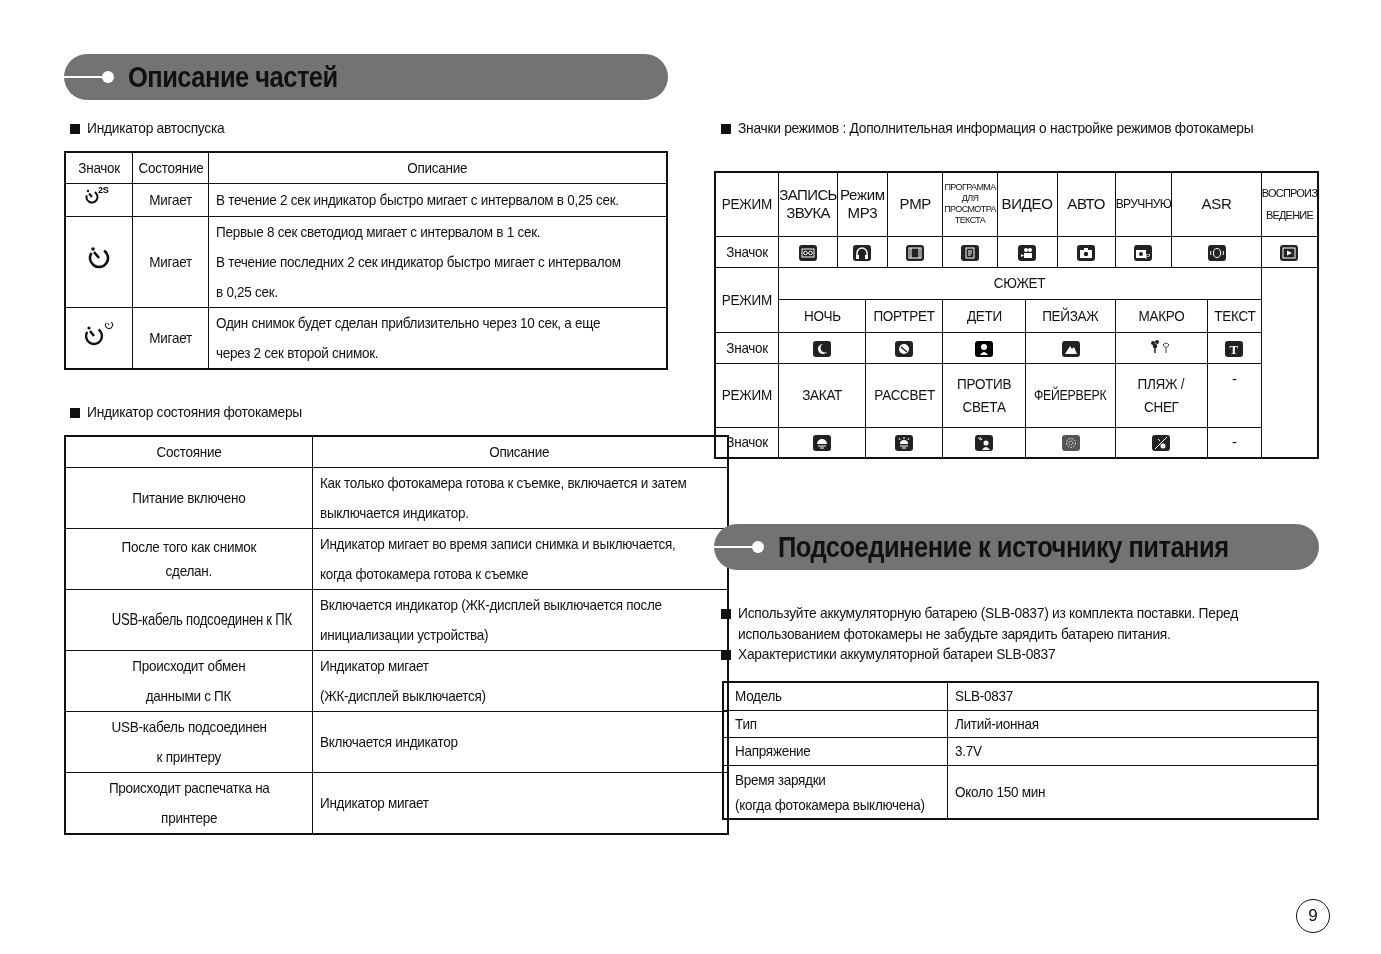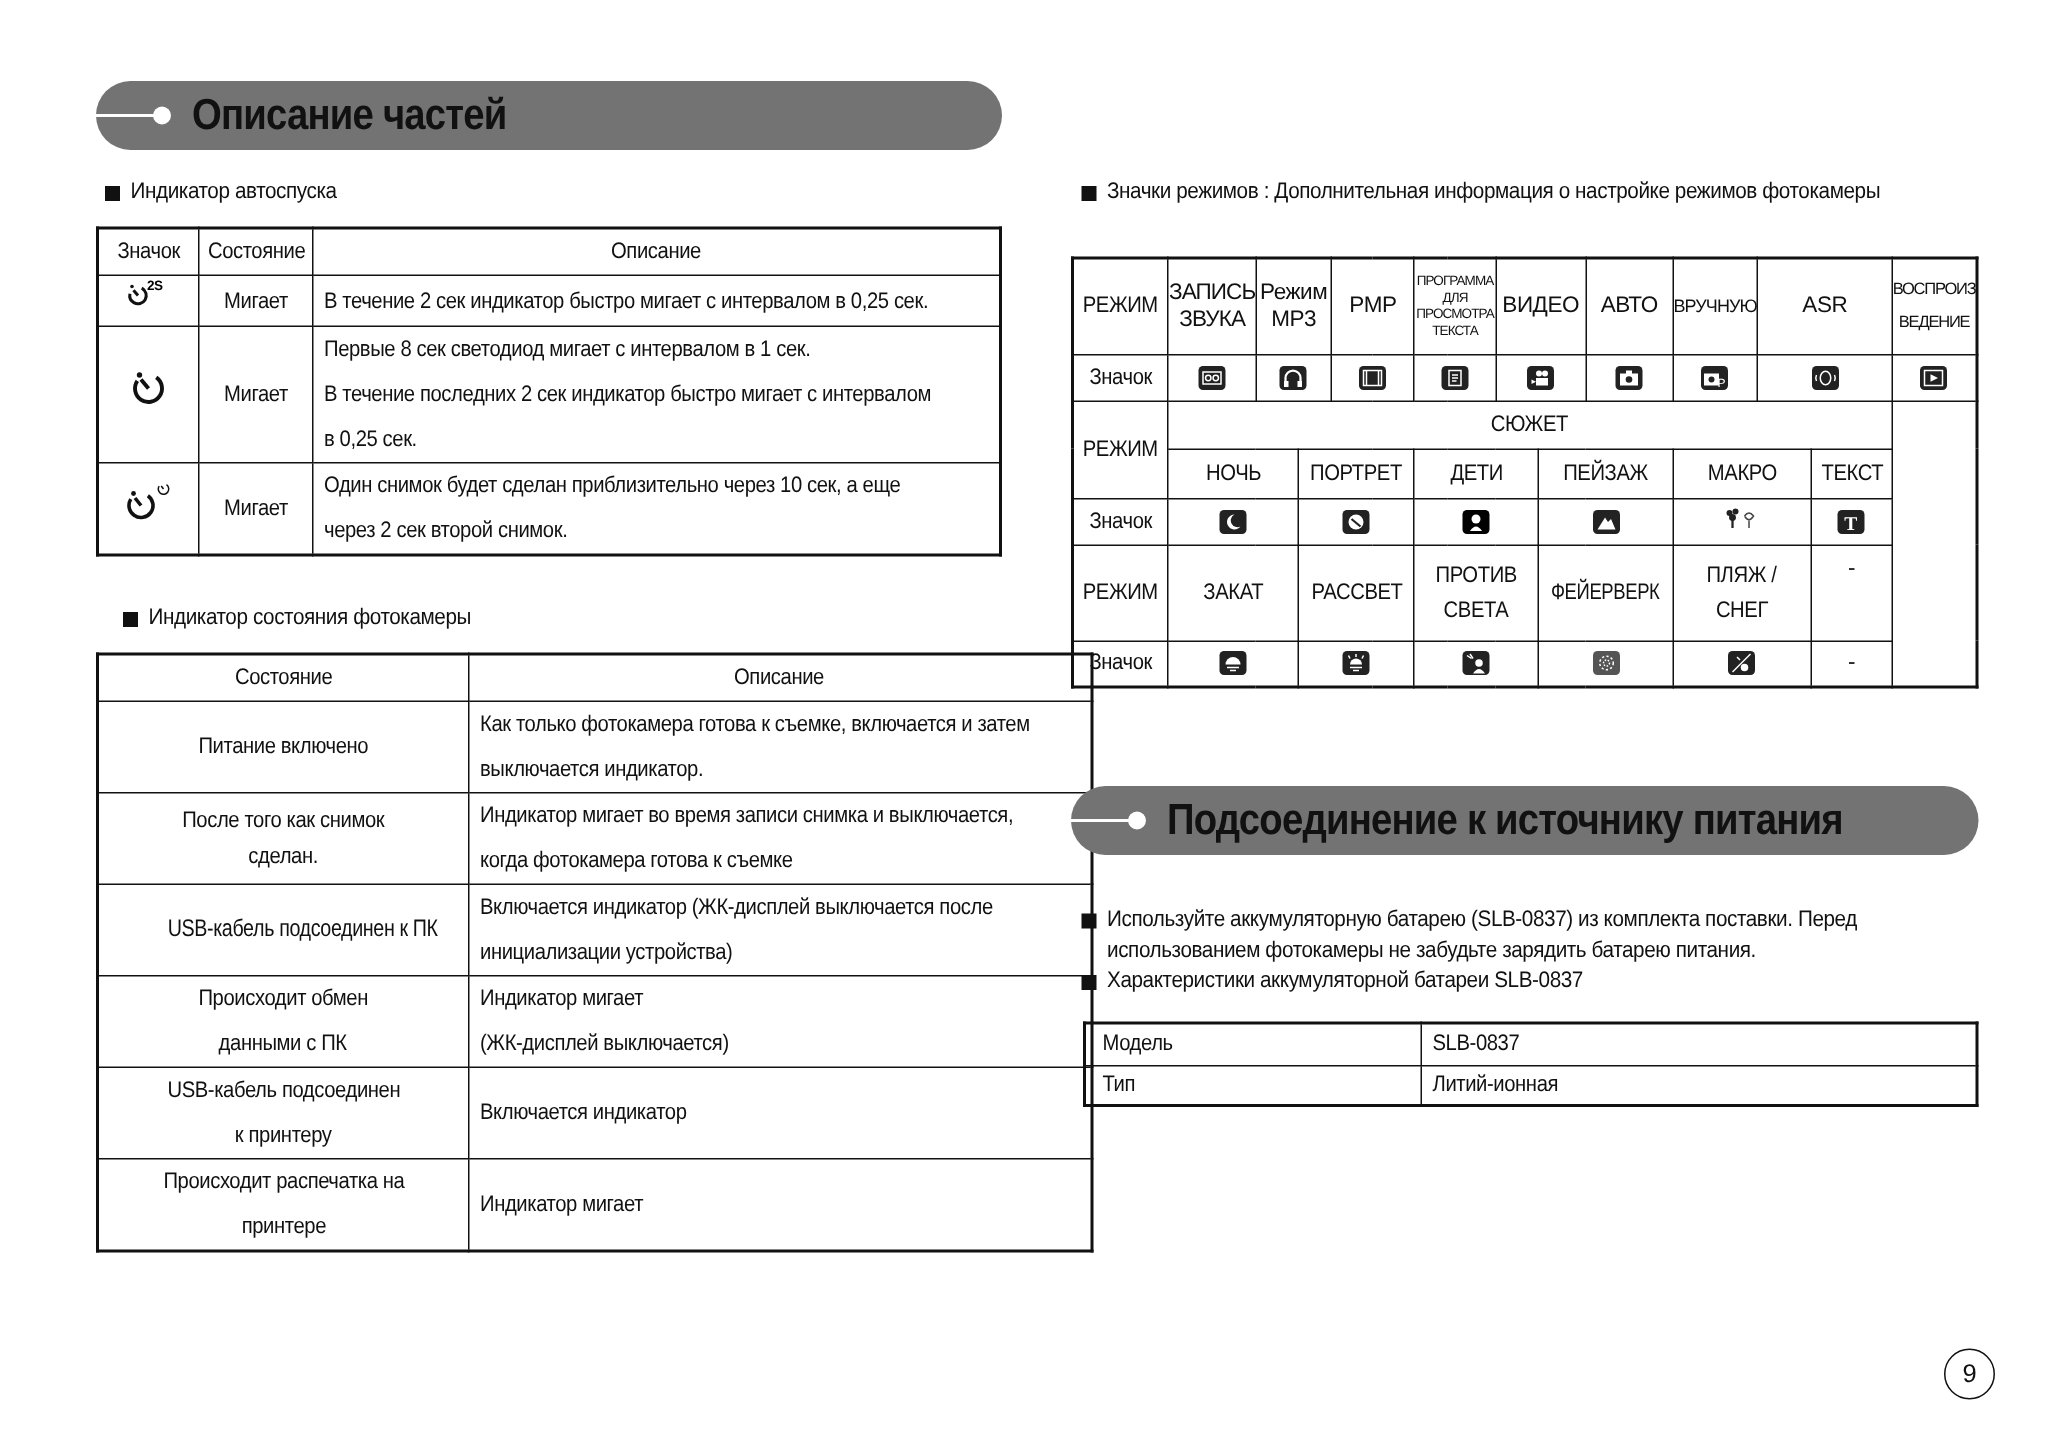--- a/index.html
+++ b/index.html
@@ -96,21 +96,21 @@
     </td>
     <td class="c"><span class="ctr-txt">Мигает</span></td>
     <td class="l">
       <div><span class="sq-txt">Один снимок будет сделан приблизительно через 10 сек, а еще</span></div>
       <div><span class="sq-txt">через 2 сек второй снимок.</span></div>
     </td>
   </tr>
 </tbody>
   </table>
 
-<div class="bullet" style="left:82px; top:404px;">
+<div class="bullet" style="left:70px; top:404px;">
   <span class="sq"></span>
   <span class="txt">Индикатор состояния фотокамеры</span>
 </div>
 
 <table class="outer" id="status-table" style="left:64px; top:435px; width:604px;">
   <tbody>
       <tr style="height:31px;">
     <td class="c" style="width:189px;"><span class="ctr-txt">Состояние</span></td>
     <td class="c"><span class="ctr-txt">Описание</span></td>
   </tr>
@@ -381,16 +381,27 @@
 <table class="outer" id="spec-table" style="left:722px; top:681px; width:597px;">
   <tbody>
       <tr style="height:28px;">
     <td class="l" style="width:224px; line-height:24px; padding-left:11px;"><span class="sq-txt">Модель</span></td>
     <td class="l" style="line-height:24px;"><span class="sq-txt">SLB-0837</span></td>
   </tr>
   <tr style="height:27px;">
     <td class="l" style="line-height:24px; padding-left:11px;"><span class="sq-txt">Тип</span></td>
     <td class="l" style="line-height:24px;"><span class="sq-txt">Литий-ионная</span></td>
   </tr>
+  <tr style="height:28px;">
+    <td class="l" style="line-height:24px; padding-left:11px;"><span class="sq-txt">Напряжение</span></td>
+    <td class="l" style="line-height:24px;"><span class="sq-txt">3.7V</span></td>
+  </tr>
+  <tr style="height:54px;">
+    <td class="l" style="line-height:25px; padding-left:11px;">
+      <div><span class="sq-txt">Время зарядки</span></div>
+      <div><span class="sq-txt">(когда фотокамера выключена)</span></div>
+    </td>
+    <td class="l" style="line-height:24px;"><span class="sq-txt">Около 150 мин</span></td>
+  </tr>
 </tbody>
   </table>
 
 <div class="page-num">9</div>
 
 </body></html>

